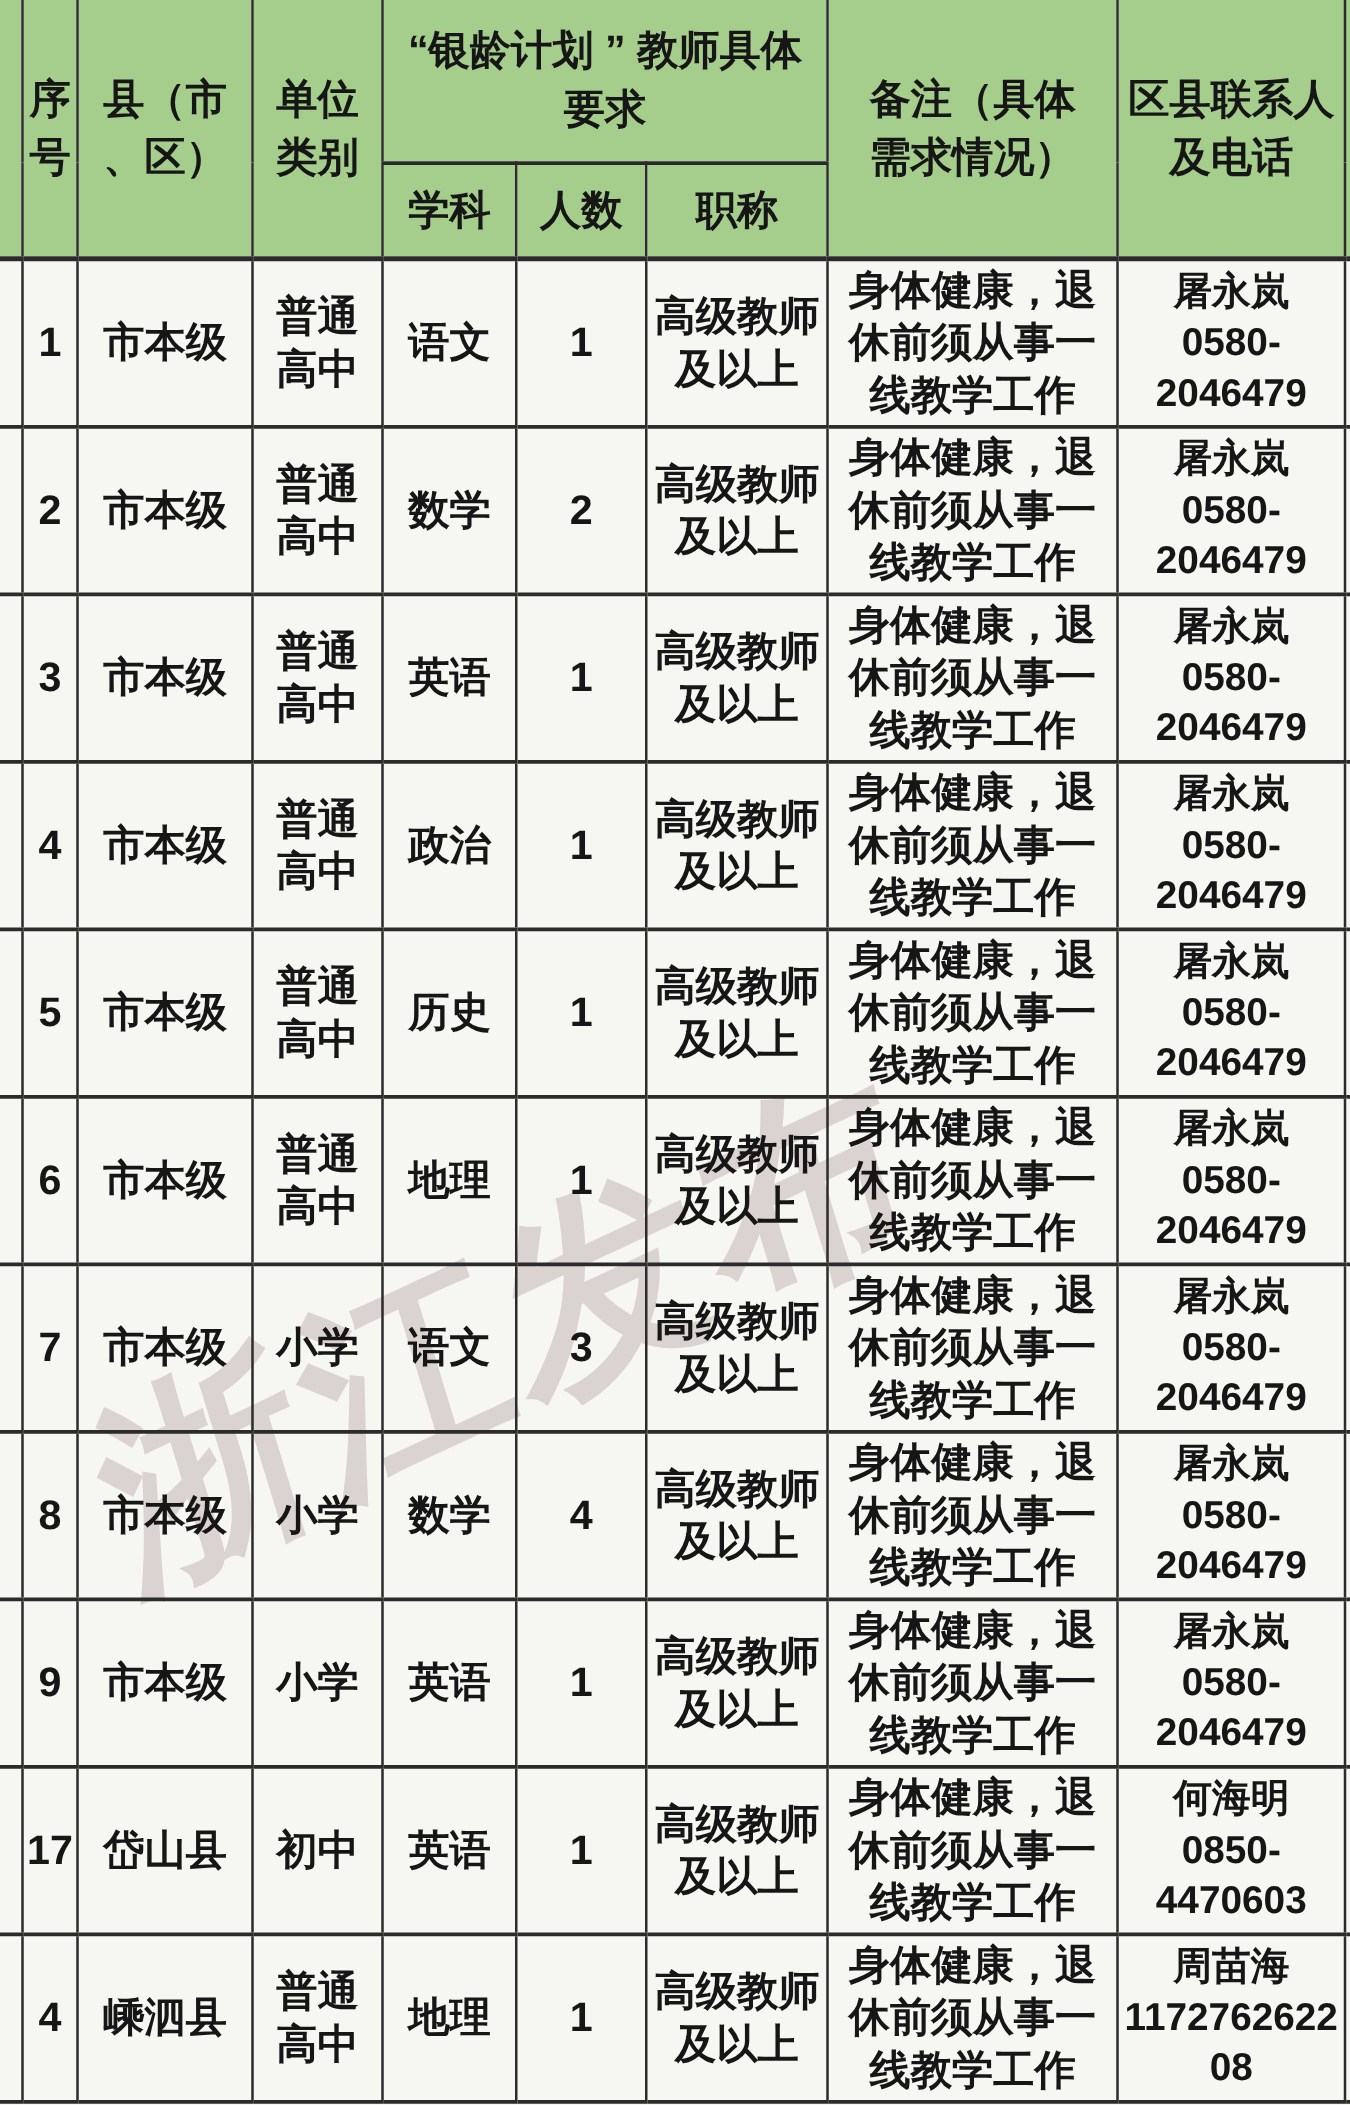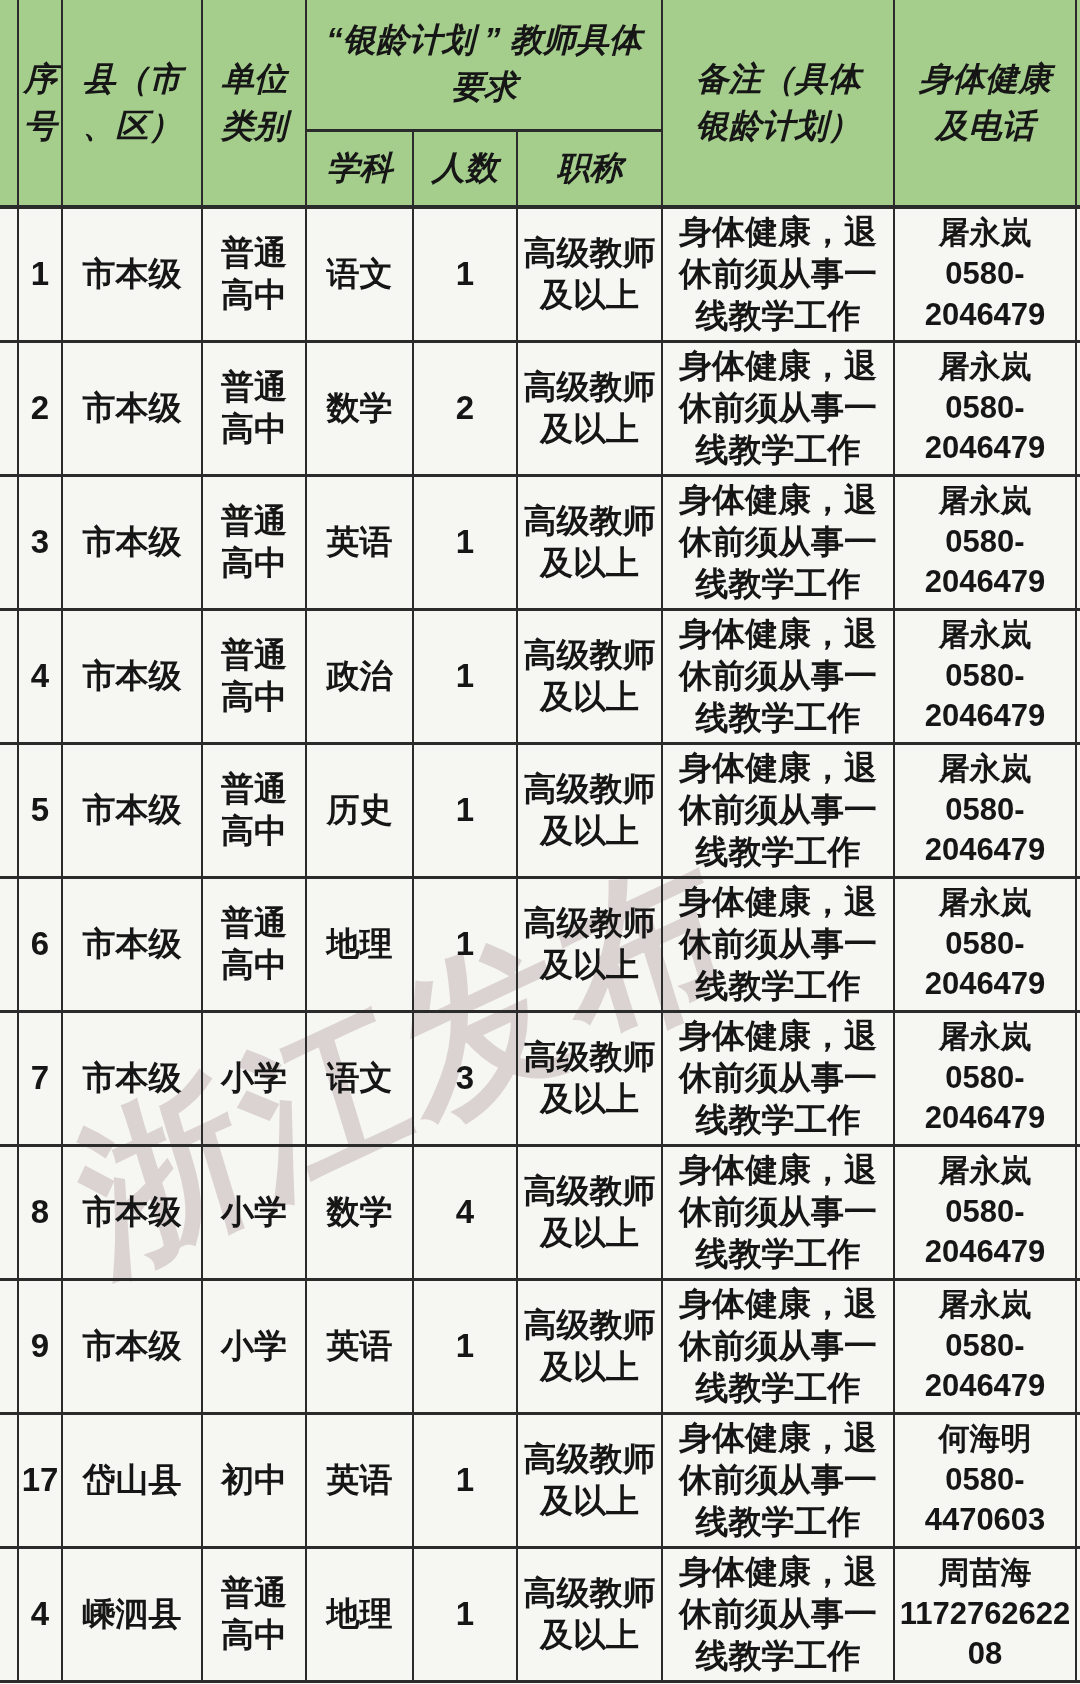--- a/index.html
+++ b/index.html
@@ -45,21 +45,20 @@
     white-space: pre-line;
     overflow: hidden;
     padding: 0 3px;
   }
   .grid thead th {
     background: #a5cd8c;
     font-size: 33px;
     font-weight: 700;
     line-height: 1.42;
     border-bottom-width: 4px;
-    font-style: italic;
   }
   .grid thead tr.h1 th { border-top: 0; }
   .grid thead th.req { border-bottom-width: 3px; }
   .grid tr.h1 { height: 130px; }
   .grid tr.h2 { height: 77px; }
   .grid tbody tr { height: 134px; }
   .grid tbody td {
     background: transparent;
     font-size: 33px;
     line-height: 1.27;
@@ -96,22 +95,22 @@
         <th class="edge" rowspan="2"></th>
         <th rowspan="2">序
 号</th>
         <th rowspan="2">县（市
 、区）</th>
         <th rowspan="2">单位
 类别</th>
         <th class="req" colspan="3">“银龄计划 ” 教师具体
 要求</th>
         <th rowspan="2">备注（具体
-银龄计划）</th>
-        <th rowspan="2">身体健康
+需求情况）</th>
+        <th rowspan="2">区县联系人
 及电话</th>
         <th class="edge" rowspan="2"></th>
       </tr>
       <tr class="h2">
         <th>学科</th>
         <th>人数</th>
         <th>职称</th>
       </tr>
     </thead>
     <tbody>
@@ -280,21 +279,21 @@
         <td>岱山县</td>
         <td>初中</td>
         <td>英语</td>
         <td class="num">1</td>
         <td>高级教师
 及以上</td>
         <td class="remark">身体健康，退
 休前须从事一
 线教学工作</td>
         <td class="contact">何海明
-0580-
+0850-
 4470603</td>
         <td class="edge"></td>
       </tr>
       <tr>
         <td class="edge"></td>
         <td class="seq">4</td>
         <td>嵊泗县</td>
         <td>普通
 高中</td>
         <td>地理</td>

